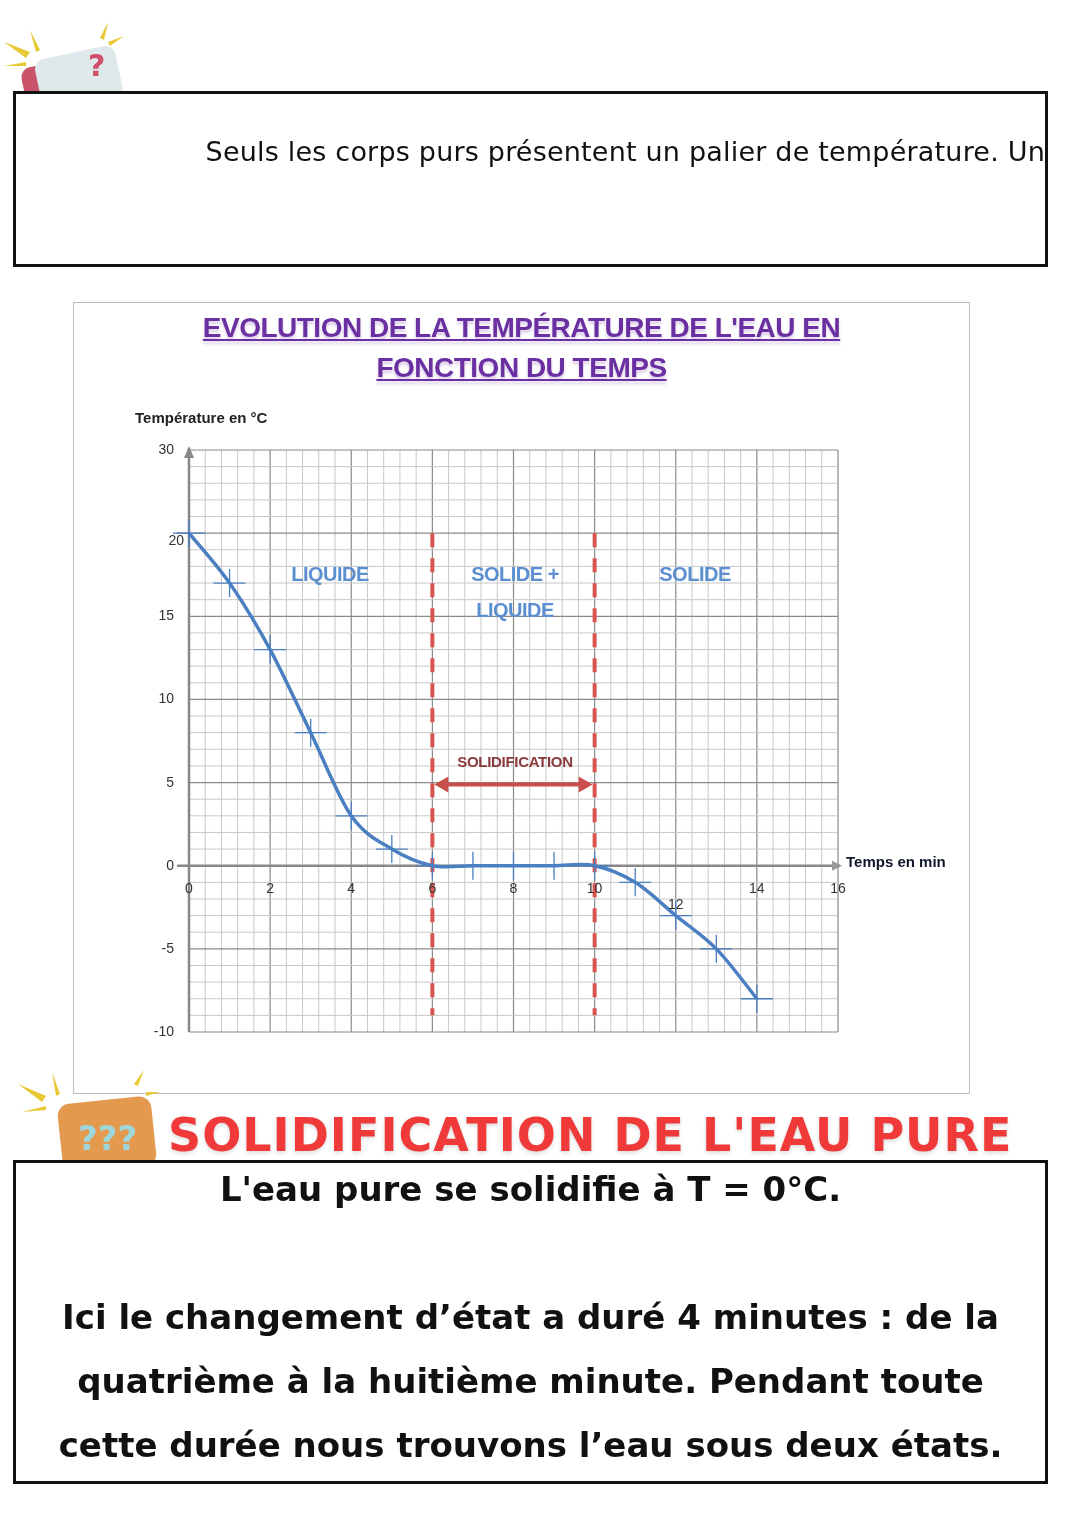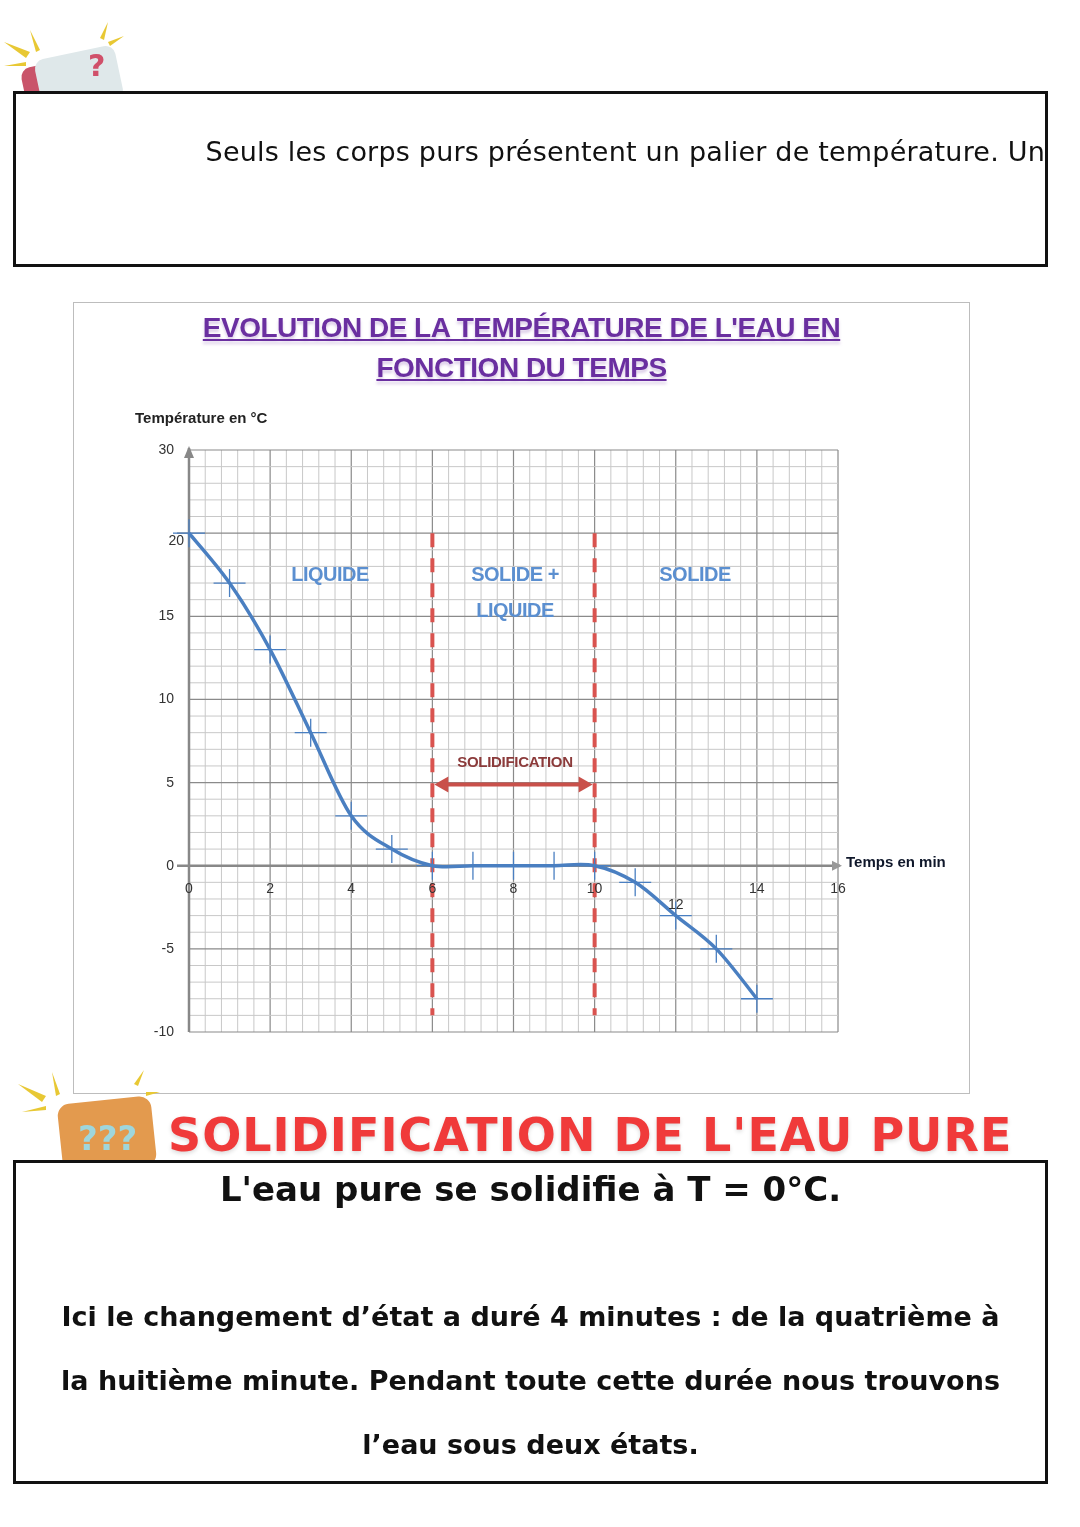--- a/index.html
+++ b/index.html
@@ -13,21 +13,21 @@
   .chart-svg { position: absolute; left: 0; top: 0; }
   .ylabel-top { position: absolute; left: 135px; top: 409px; font-family: "Liberation Sans", sans-serif; font-weight: bold; font-size: 15px; color: #222; }
   .xlabel { position: absolute; left: 846px; top: 853px; font-family: "Liberation Sans", sans-serif; font-weight: bold; font-size: 15px; color: #0f172a; }
   .ytick { position: absolute; width: 40px; text-align: right; font-family: "Liberation Sans", sans-serif; font-size: 14px; color: #333; }
   .xtick { position: absolute; width: 30px; text-align: center; font-family: "Liberation Sans", sans-serif; font-size: 14px; color: #333; }
   .region-label { position: absolute; text-align: center; color: #5b8fd0; font-family: "Liberation Sans", sans-serif; font-weight: bold; font-size: 20px; line-height: 36px; letter-spacing: -0.5px; }
   .solid-label { position: absolute; left: 435px; top: 753px; width: 160px; text-align: center; color: #8b3a3a; font-family: "Liberation Sans", sans-serif; font-weight: bold; font-size: 15px; letter-spacing: -0.3px; }
   .heading { position: absolute; left: 168px; top: 1108px; font-family: "DejaVu Sans", sans-serif; font-weight: bold; font-size: 46px; color: #f03a3a; letter-spacing: 1px; text-shadow: 0 2px 4px rgba(0,0,0,0.15); white-space: nowrap; }
   .bottom-box { left: 13px; top: 1160px; width: 1035px; height: 324px; }
   .bottom-line1 { position: absolute; left: 0; right: 0; top: 6px; text-align: center; font-weight: bold; font-size: 34px; color: #111; }
-  .bottom-para { position: absolute; left: 40px; right: 40px; top: 122px; text-align: center; font-weight: bold; font-size: 27px; line-height: 64px; color: #111; }
+  .bottom-para { position: absolute; left: 40px; right: 40px; top: 122px; text-align: center; font-weight: bold; font-size: 34px; line-height: 64px; color: #111; }
 </style>
 </head>
 <body>
 
 <svg class="bubble-icon" style="left:0;top:14px;" width="135" height="110" viewBox="0 0 135 110">
   <polygon points="4,28 30,38 26,44" fill="#e8c834"></polygon>
   <polygon points="30,16 40,36 36,38" fill="#e8c834"></polygon>
   <polygon points="4,52 26,48 26,52" fill="#e8c834"></polygon>
   <polygon points="108,8 104,26 100,24" fill="#e8c834"></polygon>
   <polygon points="124,22 110,32 108,28" fill="#e8c834"></polygon>

